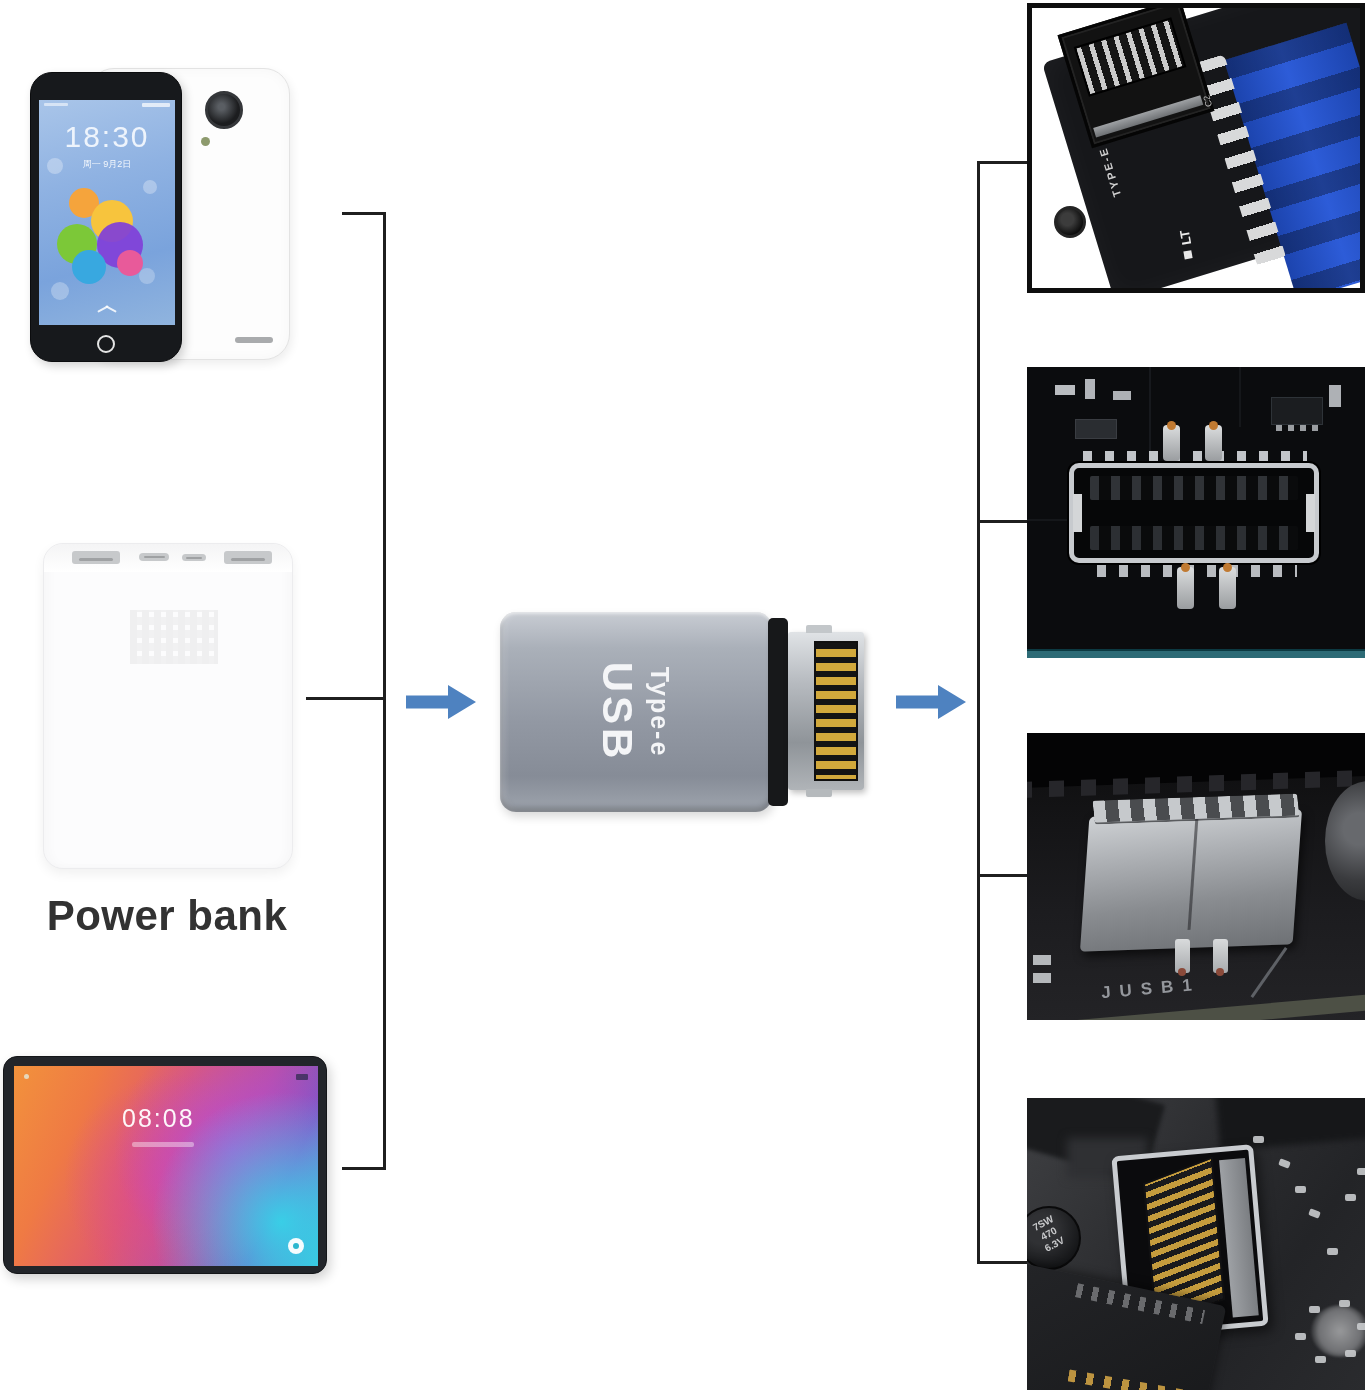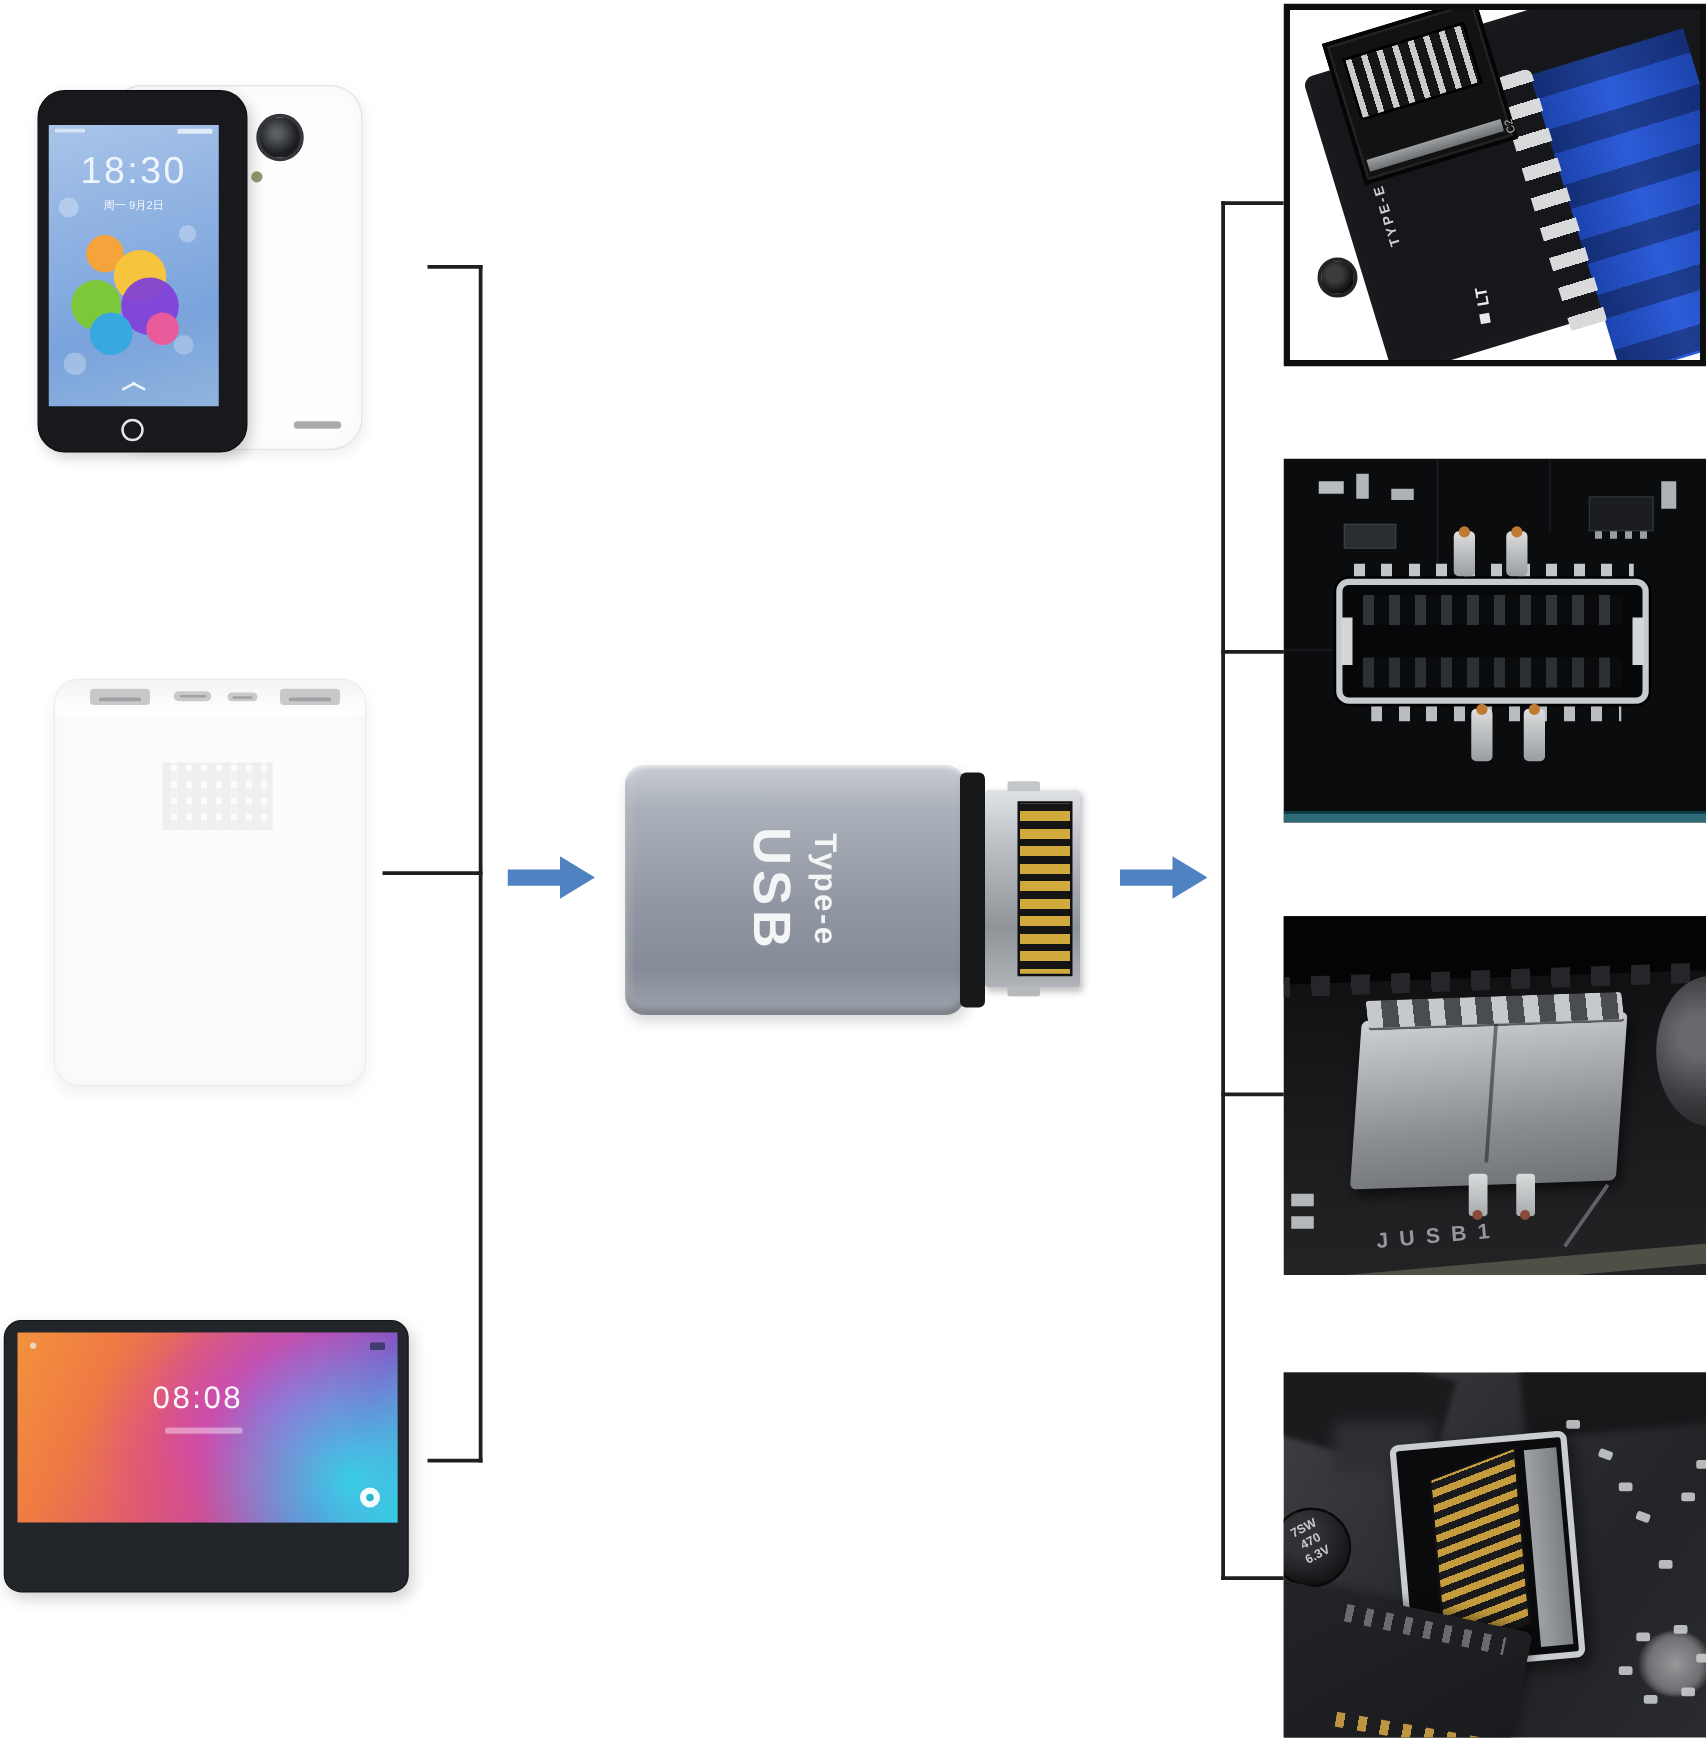--- a/index.html
+++ b/index.html
@@ -18,21 +18,21 @@
   .sp-back { position:absolute; left:88px; top:68px; width:202px; height:292px;
              background:#fdfdfd; border:1px solid #e3e3e3; border-radius:26px;
              box-shadow:2px 4px 10px rgba(0,0,0,.07), inset 0 0 14px rgba(0,0,0,.03); }
   .sp-cam { position:absolute; left:116px; top:22px; width:38px; height:38px; border-radius:50%;
             background:radial-gradient(circle at 42% 40%, #5a5e63 12%, #1c1d1f 62%);
             border:3px solid #35373a; }
   .sp-flash { position:absolute; left:112px; top:68px; width:9px; height:9px; border-radius:50%;
               background:#8d9a6d; }
   .sp-slot { position:absolute; left:146px; bottom:16px; width:38px; height:6px; border-radius:3px;
              background:#a9abad; }
-  .sp-front { position:absolute; left:30px; top:72px; width:168px; height:290px;
+  .sp-front { position:absolute; left:30px; top:72px; width:152px; height:290px;
               background:#17191c; border:1px solid #0b0c0e; border-radius:22px;
               box-shadow:3px 4px 10px rgba(0,0,0,.18); }
   .sp-screen { position:absolute; left:8px; top:27px; width:136px; height:225px; overflow:hidden;
                background:linear-gradient(165deg,#a9c5e9 0%,#8fb2e2 35%,#7aa3dc 70%,#90b4de 100%); }
   .sp-sb { position:absolute; left:5px; right:5px; top:3px; height:6px;
            display:flex; justify-content:space-between; }
   .sb-txt { width:24px; height:3px; background:rgba(255,255,255,.55); border-radius:1px; }
   .sb-ic  { width:28px; height:4px; background:rgba(255,255,255,.7); border-radius:1px; }
   .sp-time { position:absolute; top:20px; width:100%; text-align:center; font-size:30px;
              font-weight:200; color:#eef4fc; letter-spacing:2px; }
@@ -74,21 +74,21 @@
   .pt-usb2  { left:180px; top:7px;  width:48px; height:13px; border-radius:3px; }
   .pb-led { position:absolute; left:86px; top:66px; width:88px; height:54px; opacity:.55;
             background:
               repeating-linear-gradient(90deg, #e6e6e7 0 7px, rgba(255,255,255,0) 7px 12px),
               repeating-linear-gradient(0deg,  #e9e9ea 0 8px, rgba(255,255,255,0) 8px 13px); }
 
   
   .tb-body { position:absolute; left:3px; top:1056px; width:324px; height:218px;
              background:#22252a; border:1px solid #141619; border-radius:14px;
              box-shadow:3px 5px 12px rgba(0,0,0,.18); }
-  .tb-screen { position:absolute; left:10px; top:9px; width:304px; height:152px; overflow:hidden;
+  .tb-screen { position:absolute; left:10px; top:9px; width:304px; height:200px; overflow:hidden;
         background:
           radial-gradient(circle at 88% 78%, rgba(53,212,232,.95) 0%, rgba(53,212,232,0) 42%),
           radial-gradient(circle at 72% 42%, rgba(180,79,216,.85) 0%, rgba(180,79,216,0) 48%),
           radial-gradient(circle at 52% 58%, rgba(216,71,158,.8) 0%, rgba(216,71,158,0) 55%),
           linear-gradient(115deg,#f2923c 0%,#ef7a44 22%,#e05a6e 45%,#b94fa6 66%,#7e55c4 82%,#3bc2dc 100%); }
   .tb-time { position:absolute; left:108px; top:38px; font-size:25px; font-weight:200;
              color:rgba(255,255,255,.95); letter-spacing:2px; }
   .tb-dateline { position:absolute; left:118px; top:76px; width:62px; height:5px;
                  background:rgba(255,255,255,.4); border-radius:2px; }
   .tb-camdot { position:absolute; left:10px; top:8px; width:5px; height:5px; border-radius:50%;
@@ -333,20 +333,21 @@
 
   <div class="pb-body">
     <div class="pb-top">
       <div class="pb-port pt-usb1"></div>
       <div class="pb-port pt-micro"></div>
       <div class="pb-port pt-typec"></div>
       <div class="pb-port pt-usb2"></div>
     </div>
     <div class="pb-led"></div>
   </div>
+  <div class="dev-label lbl-pb">Power bank</div>
 
   <div class="tb-body">
     <div class="tb-screen">
       <div class="tb-camdot"></div>
       <div class="tb-batt"></div>
       <div class="tb-time">08:08</div>
       <div class="tb-dateline"></div>
       <div class="tb-camicon"></div>
     </div>
   </div>

